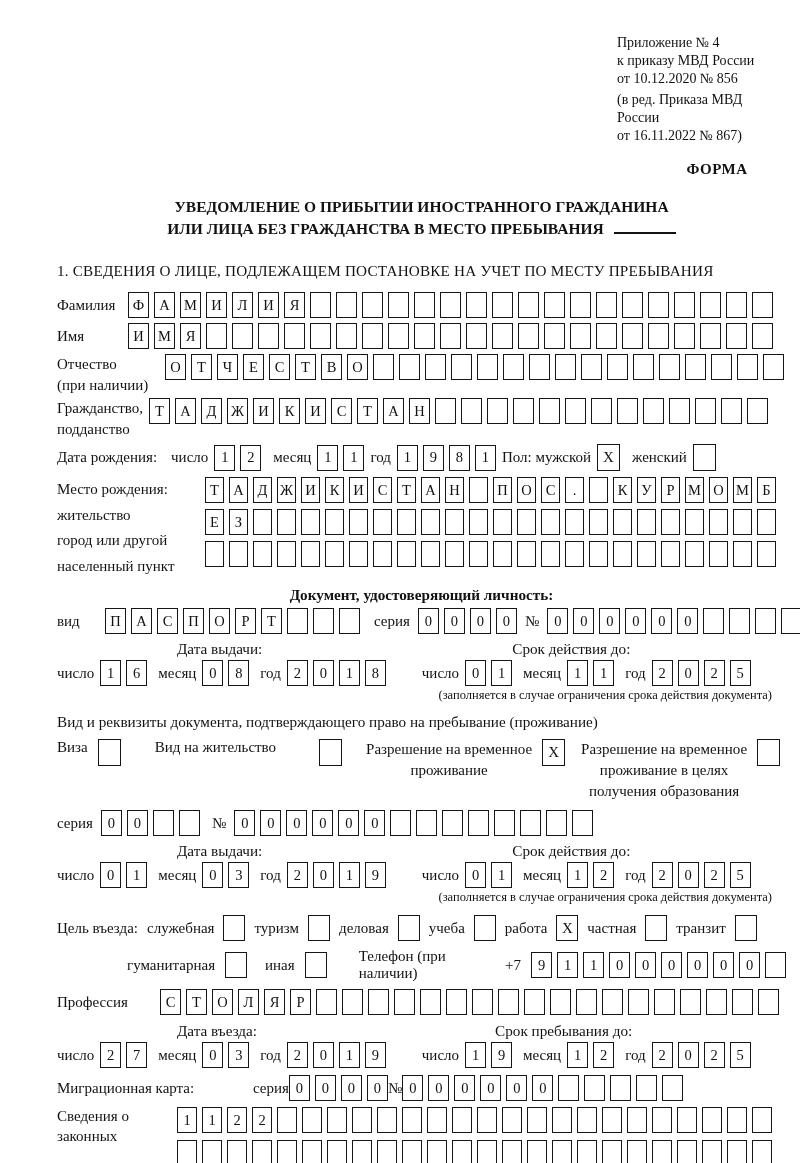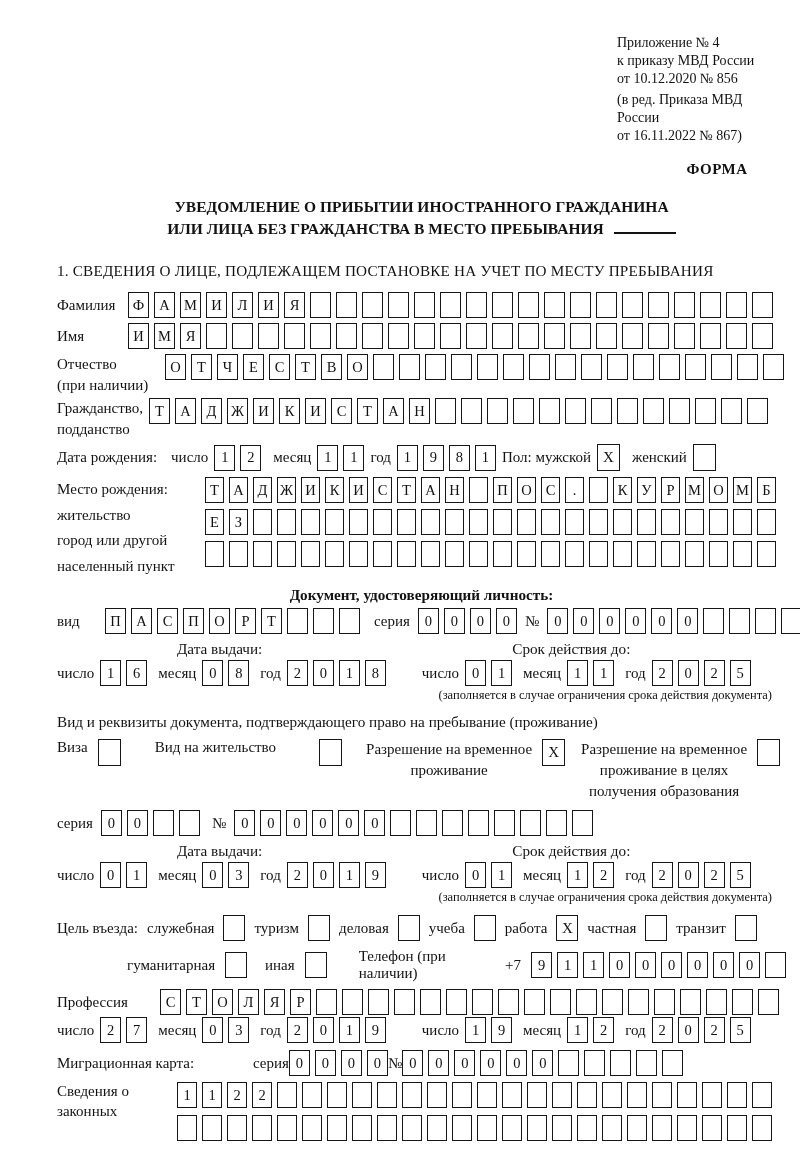--- a/index.html
+++ b/index.html
@@ -550,20 +550,24 @@
         <span class="cell"></span>
         <span class="cell"></span>
         <span class="cell"></span>
         <span class="cell"></span>
         <span class="cell"></span>
         <span class="cell"></span>
         <span class="cell"></span>
       </div>
   </div>
 
+  <div class="datelabels" style="margin-top:7px;">
+    <span style="margin-left:120px;font-size:15.2px;">Дата въезда:</span>
+    <span style="margin-left:238px;font-size:15.2px;">Срок пребывания до:</span>
+  </div>
   <div class="frow" style="margin-top:2px;">
     <div class="dgroup">
       <span class="lbl">число</span>
       <span class="cells">
           <span class="cell">2</span>
           <span class="cell">7</span>
         </span>
       <span class="lbl ml">месяц</span>
       <span class="cells">
           <span class="cell">0</span>

